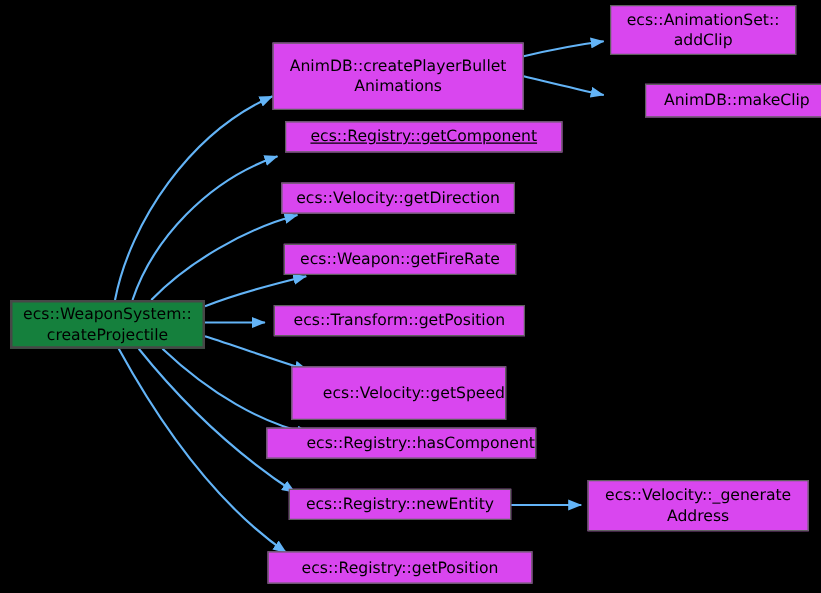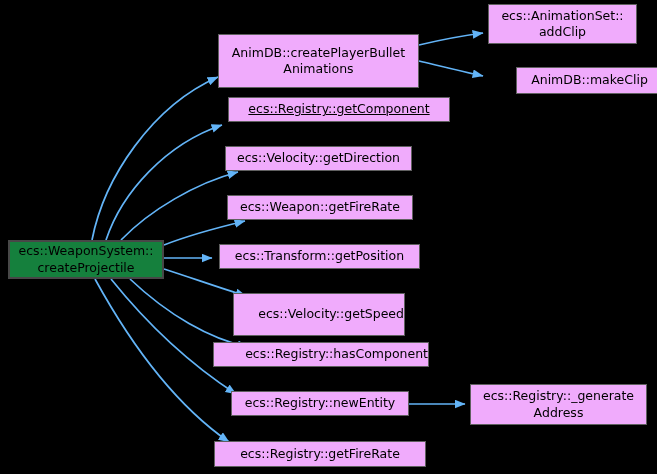--- a/index.html
+++ b/index.html
@@ -8,21 +8,21 @@
     background: #000000;
     position: relative;
     font-family: "DejaVu Sans", "Liberation Sans", sans-serif;
     overflow: hidden;
   }
   .graph { position: absolute; inset: 0; }
   svg.edges { position: absolute; left: 0; top: 0; }
   .node {
     position: absolute;
     box-sizing: border-box;
-    background: #f0abfc;
+    background: #d946ef;
     border: 1px solid #606060;
     color: #000000;
     display: flex;
     align-items: center;
     justify-content: center;
     text-align: center;
     font-size: 12.5px;
     line-height: 1.32;
     white-space: pre-line;
     cursor: pointer;
@@ -92,30 +92,30 @@
 
   <div class="node" style="left:213px; top:342px; width:216px; height:25px;justify-content:flex-end;">
     <span>ecs::Registry::hasComponent</span>
   </div>
 
   <div class="node" style="left:231px; top:391px; width:178px; height:25px;">
     <span>ecs::Registry::newEntity</span>
   </div>
 
   <div class="node" style="left:214px; top:441px; width:212px; height:26px;">
-    <span>ecs::Registry::getFireRate</span>
+    <span>ecs::Registry::getPosition</span>
   </div>
 
   <div class="node" style="left:488px; top:4px; width:149px; height:40px;">
     <span>ecs::AnimationSet::
 addClip</span>
   </div>
 
   <div class="node" style="left:489px; top:67px; width:147px; height:27px;margin-left:27px;">
     <span>AnimDB::makeClip</span>
   </div>
 
   <div class="node" style="left:470px; top:384px; width:177px; height:41px;">
-    <span>ecs::Registry::_generate
+    <span>ecs::Velocity::_generate
 Address</span>
   </div>
 
 </div>
 
 </body></html>

